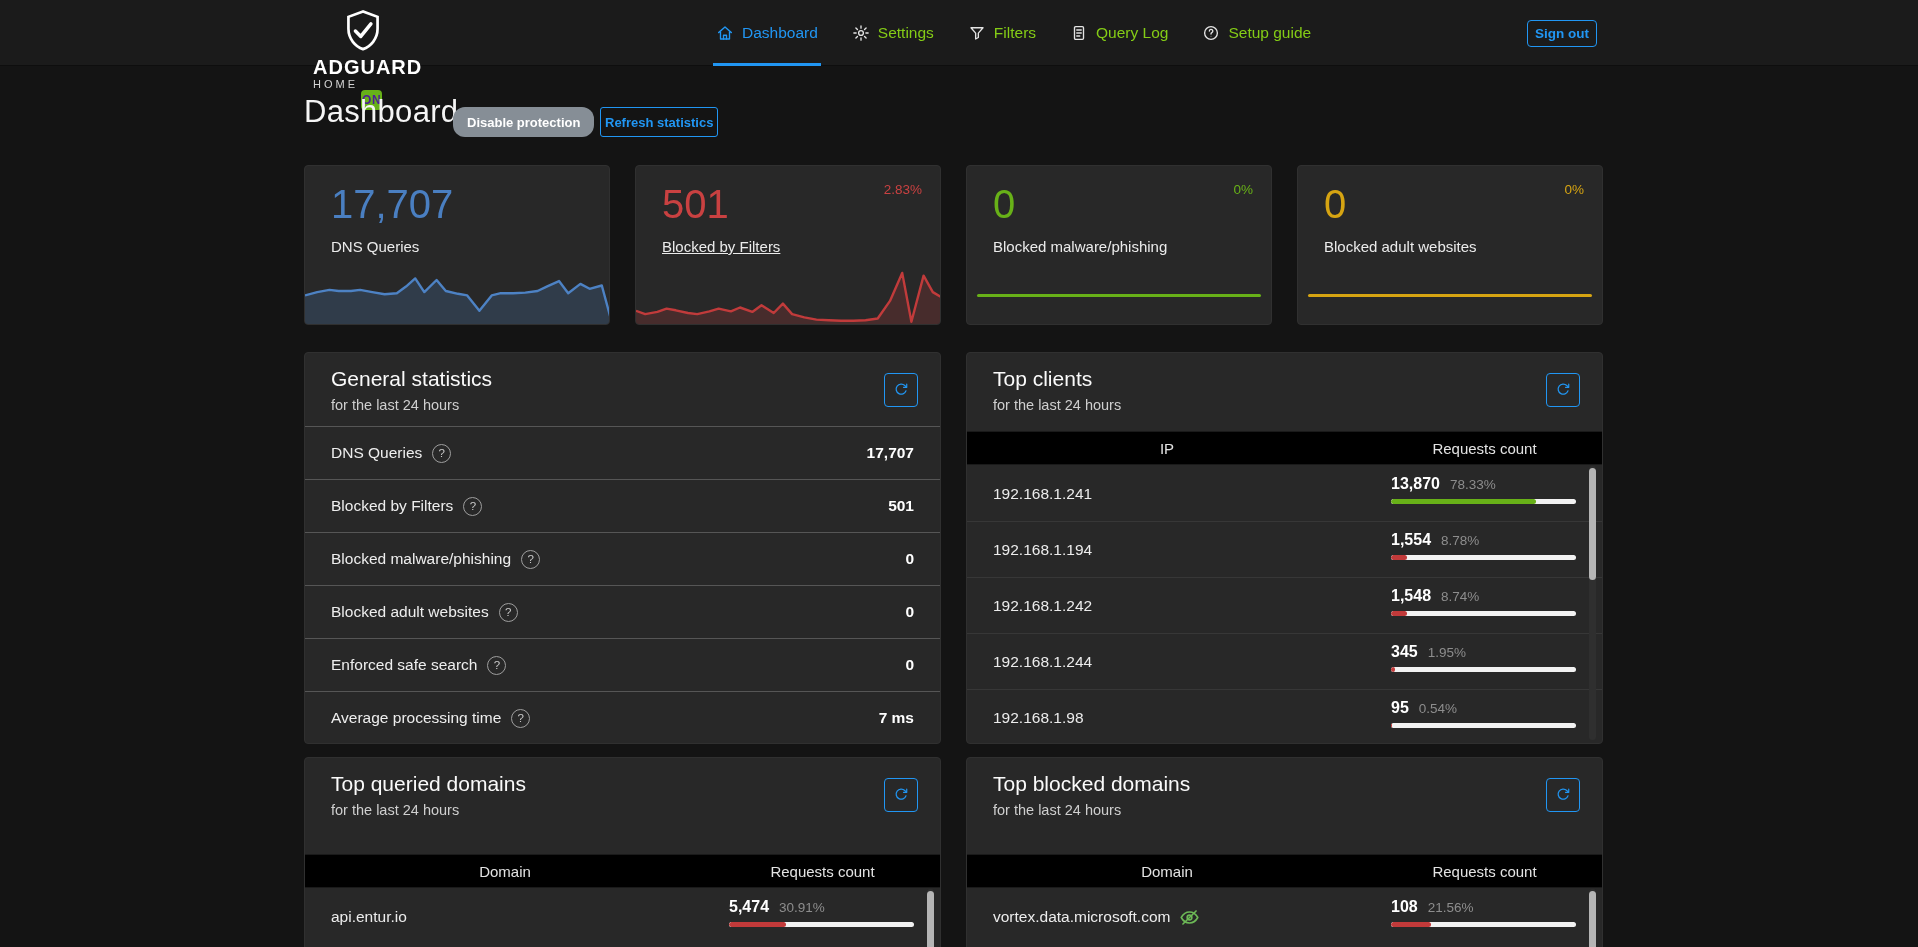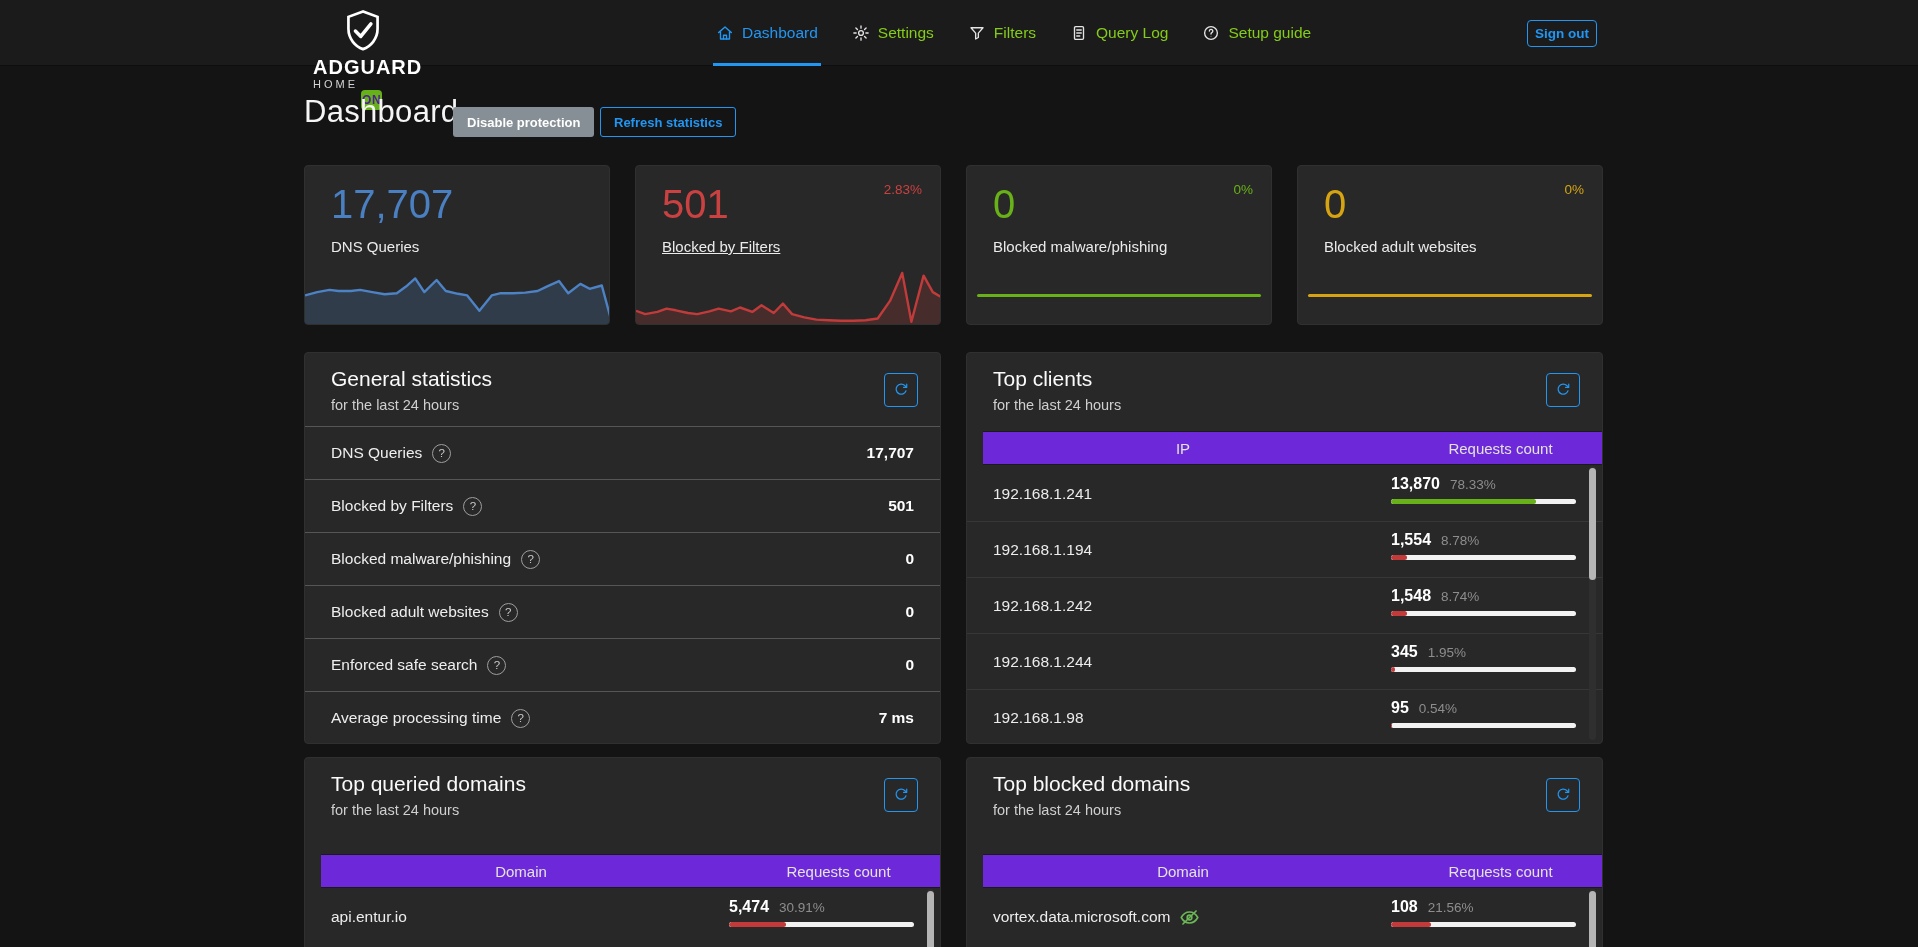--- a/index.html
+++ b/index.html
@@ -25,23 +25,23 @@
   .nav-item.active::after { content:""; position:absolute; left:-3px; right:-3px; bottom:0;
     height:3px; background:#2196f3; }
   .signout-btn { position:absolute; left:1527px; top:20px; width:70px; height:27px;
     background:transparent; border:1px solid #2196f3; border-radius:4px; color:#2196f3;
     font-size:13.5px; font-weight:bold; font-family:inherit; cursor:pointer; }
 
   
   .page-title { position:absolute; left:304px; top:94px; font-size:31px; font-weight:300;
     color:#f5f5f5; letter-spacing:0.3px; }
   .btn-gray { position:absolute; left:453px; top:107px; height:30px; padding:0 14px;
-    background:#868e96; border:none; border-radius:3px; color:#fff; font-size:13px;
+    background:#868e96; border:none; border-radius:12px; color:#fff; font-size:13px;
     font-weight:bold; font-family:inherit; cursor:pointer; }
-  .btn-blue-outline { position:absolute; left:600px; top:107px; height:30px; padding:0 13px;
+  .btn-blue-outline { position:absolute; left:600px; top:107px; height:30px; padding:0 4px;
     background:transparent; border:1px solid #2196f3; border-radius:3px; color:#2196f3;
     font-size:13px; font-weight:bold; font-family:inherit; cursor:pointer; }
 
   
   .card { position:absolute; top:165px; width:306px; height:160px; background:#282828;
     border:1px solid #303030; border-radius:4px; overflow:hidden; }
   .card-value { position:absolute; left:26px; top:18px; font-size:40px; font-weight:300; line-height:1; }
   .card-label { position:absolute; left:26px; top:72px; font-size:15px; color:#ebebeb; }
   .card-label a { color:#ebebeb; text-decoration:underline; }
   .card-badge { position:absolute; top:16px; right:18px; font-size:13.5px; }
@@ -62,21 +62,21 @@
   .gs-rows { position:absolute; left:0; top:73px; width:100%; }
   .gs-row { height:53px; border-top:1px solid #565656; display:flex; align-items:center;
     justify-content:space-between; padding:0 26px; }
   .gs-label { display:flex; align-items:center; gap:10px; font-size:15.5px; color:#eeeeee; }
   .help-circle { width:19px; height:19px; border:1px solid #9e9e9e; border-radius:50%;
     color:#c9c9c9; font-size:11.5px; display:flex; align-items:center; justify-content:center;
     cursor:pointer; flex:0 0 auto; }
   .gs-value { font-size:15.5px; font-weight:bold; color:#fff; }
 
   
-  .thead { position:absolute; left:16px; width:100%; height:34px; background:#6d28d9;
+  .thead { position:absolute; left:0; width:100%; height:34px; background:#000000;
     border-top:1px solid #1a1a1a; border-bottom:1px solid #1a1a1a; display:flex; }
   .th-left { width:400px; text-align:center; line-height:33px; font-size:15px; color:#e3e3e3; }
   .th-right { flex:1; text-align:center; line-height:33px; font-size:15px; color:#e3e3e3; }
   .trow { position:relative; height:56px; border-bottom:1px solid rgba(255,255,255,0.07); }
   .trow:last-child { border-bottom:none; }
   .cell-key { position:absolute; left:26px; top:0; height:100%; display:flex; align-items:center;
     gap:9px; font-size:15.5px; color:#ececec;text-align:right; }
   .cell-key .eye-icon svg { width:21px; height:21px; display:block; }
   .cell-val { position:absolute; left:424px; top:9px; }
   .val-line { font-size:16px; font-weight:bold; color:#fff; white-space:nowrap; }

